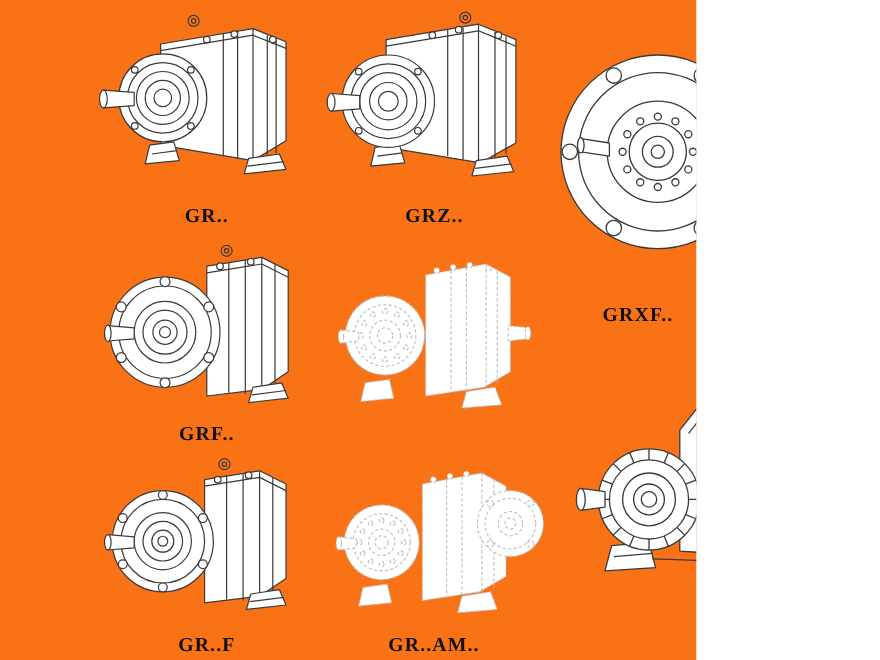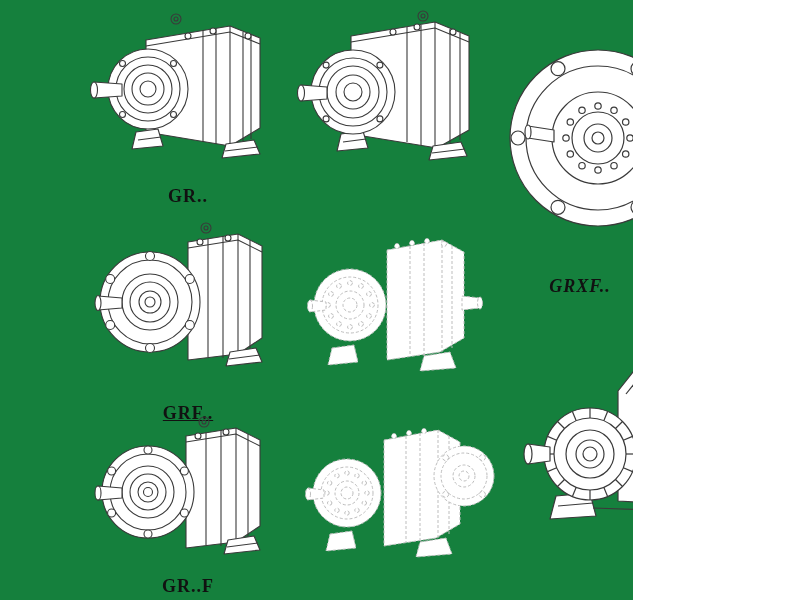--- a/index.html
+++ b/index.html
@@ -1,17 +1,17 @@
 <!DOCTYPE html>
 <html><head>
 <meta charset="utf-8">
 <style>
   html,body{margin:0;padding:0;background:#fff;}
   .canvas{
-    position:relative;width:633px;height:600px;background:#15803d;overflow:hidden;
+    position:relative;width:633px;height:600px;background:#f97316;overflow:hidden;
     font-family:"Liberation Serif", serif;
   }
   .cell{position:absolute;}
   .cell svg{display:block;}
   .model-label{
     position:absolute;text-align:center;font-weight:bold;font-size:18px;
     color:#111;letter-spacing:1px;
   }
 </style>
 </head>
@@ -80,20 +80,21 @@
         <circle cx="58" cy="86" r="9"></circle>
         <circle cx="84.9" cy="59.1" r="3"></circle>
         <circle cx="31.1" cy="59.1" r="3"></circle>
         <circle cx="31.1" cy="112.9" r="3"></circle>
         <circle cx="84.9" cy="112.9" r="3"></circle>
         <polygon points="6,79 32,81 32,93 6,95"></polygon>
         <ellipse cx="6" cy="87" rx="3.5" ry="8"></ellipse>
       </g>
     </svg>
   </div>
+  <div class="model-label" style="left:295px;top:186px;width:200px;">GRZ..</div>
 
   <div class="cell" style="left:498px;top:0px;">
     <svg width="295" height="272" viewBox="0 0 295 272">
       <g fill="#fff" stroke="#3a3a3a" stroke-width="1.2" stroke-linejoin="round">
         <polygon points="150,28 215,16 252,40 262,70 262,205 230,240 150,232"></polygon>
         <line x1="215" y1="16" x2="219" y2="237"></line>
         <line x1="235" y1="30" x2="243" y2="225"></line>
         <line x1="250" y1="48" x2="255" y2="215"></line>
         <polygon points="196,14 232,8 240,18 204,24"></polygon>
         <circle cx="208" cy="16" r="3"></circle>
@@ -122,21 +123,21 @@
         <circle cx="72.3" cy="122" r="3.2"></circle>
         <circle cx="84" cy="110.3" r="3.2"></circle>
         <circle cx="100" cy="106" r="3.2"></circle>
         <circle cx="116" cy="110.3" r="3.2"></circle>
         <circle cx="127.7" cy="122" r="3.2"></circle>
         <polygon points="30,126 56,130 56,142 30,138"></polygon>
         <ellipse cx="30" cy="132" rx="3" ry="7"></ellipse>
       </g>
     </svg>
   </div>
-  <div class="model-label" style="left:480px;top:276px;width:200px;font-style:italic;">GRXF..</div>
+  <div class="model-label" style="left:480px;top:276px;width:200px;">GRXF..</div>
 
   <div class="cell" style="left:88px;top:212px;">
     <svg width="200" height="178" viewBox="0 0 200 178">
       <g fill="#fff" stroke="#3a3a3a" stroke-width="1.1" stroke-linejoin="round">
         <polygon points="100,30 150,22 174,34 174,126 150,142 100,148"></polygon>
         <polyline points="100,36 150,28 174,40" fill="none"></polyline>
         <line x1="150" y1="22" x2="150" y2="142"></line>
         <line x1="120" y1="26" x2="120" y2="145"></line>
         <line x1="135" y1="24" x2="135" y2="146"></line>
         <line x1="162" y1="28" x2="162" y2="138"></line>
@@ -156,21 +157,21 @@
         <circle cx="101.8" cy="113" r="4.5"></circle>
         <circle cx="62" cy="90" r="28"></circle>
         <circle cx="62" cy="90" r="20"></circle>
         <circle cx="62" cy="90" r="11"></circle>
         <circle cx="62" cy="90" r="5"></circle>
         <polygon points="10,84 34,86 34,96 10,98"></polygon>
         <ellipse cx="10" cy="91" rx="3" ry="7.5"></ellipse>
       </g>
     </svg>
   </div>
-  <div class="model-label" style="left:88px;top:403px;width:200px;text-decoration:underline;">GRF..</div>
+  <div class="model-label" style="left:88px;top:384px;width:200px;">GRF..</div>
 
   <div class="cell" style="left:292px;top:210px;">
     <svg width="200" height="182" viewBox="0 0 200 182">
       <g fill="#fff" stroke="#bdbdbd" stroke-width="1" stroke-dasharray="3 2" stroke-linejoin="round">
         <polygon points="95,40 150,30 172,42 172,128 148,142 95,150"></polygon>
         <line x1="150" y1="30" x2="150" y2="142"></line>
         <line x1="118" y1="36" x2="118" y2="146"></line>
         <line x1="132" y1="33" x2="132" y2="147"></line>
         <line x1="160" y1="36" x2="160" y2="138"></line>
         <circle cx="105" cy="36" r="2.5"></circle>
@@ -272,20 +273,21 @@
         <circle cx="55" cy="65" r="2.2"></circle>
         <circle cx="65" cy="67.7" r="2.2"></circle>
         <circle cx="72.3" cy="75" r="2.2"></circle>
         <circle cx="55" cy="85" r="12"></circle>
         <circle cx="55" cy="85" r="6"></circle>
         <polygon points="16,80 32,82 32,90 16,92"></polygon>
         <ellipse cx="16" cy="86" rx="2.5" ry="6"></ellipse>
       </g>
     </svg>
   </div>
+  <div class="model-label" style="left:292px;top:576px;width:205px;">GR..AM..</div>
 
   <div class="cell" style="left:498px;top:296px;">
     <svg width="290" height="262" viewBox="0 0 290 262">
       <g fill="#fff" stroke="#3a3a3a" stroke-width="1.2" stroke-linejoin="round">
         <polygon points="120,95 165,38 222,30 252,52 258,195 228,212 120,205"></polygon>
         <line x1="165" y1="38" x2="172" y2="202"></line>
         <line x1="225" y1="35" x2="230" y2="208"></line>
         <line x1="240" y1="44" x2="244" y2="200"></line>
         <line x1="250" y1="56" x2="252" y2="196"></line>
         <line x1="128" y1="98" x2="170" y2="45"></line>

